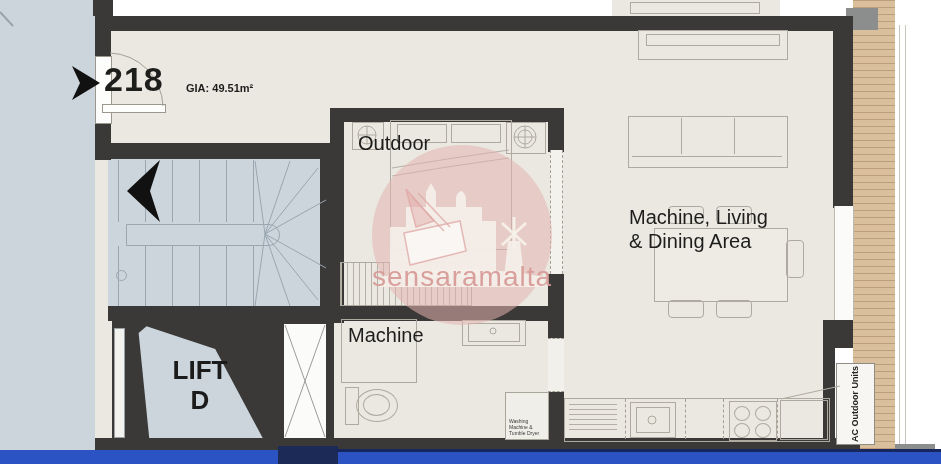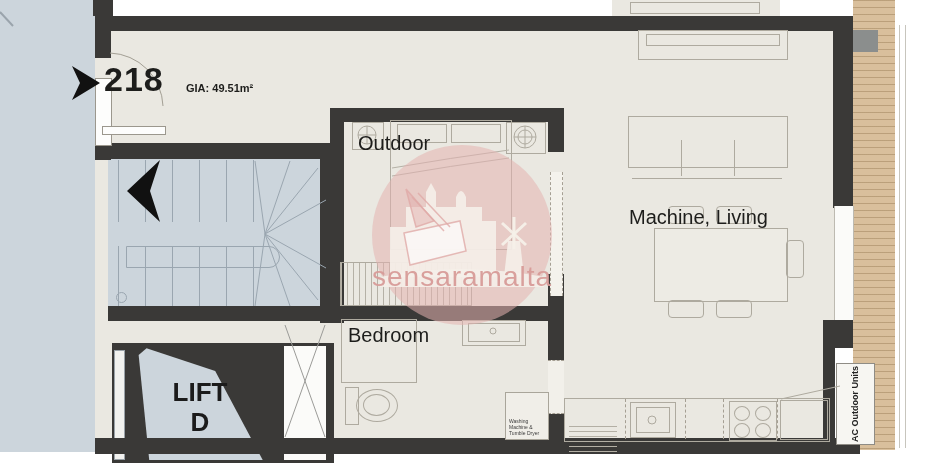--- a/index.html
+++ b/index.html
@@ -1,20 +1,20 @@
 <!DOCTYPE html>
 <html><head>
 <meta charset="utf-8">
 <style>
   html,body{margin:0;padding:0;background:#ffffff;}
   #plan{
     position:relative;width:941px;height:464px;overflow:hidden;
     background:#ffffff;font-family:"Liberation Sans",sans-serif;
   }
-  .abs{position:absolute;margin-top:22px;}
+  .abs{position:absolute;}
   .wall{position:absolute;background:#3a3937;z-index:4;}
   .floor{position:absolute;background:#eae8e1;z-index:1;}
   .common{position:absolute;background:#ccd5dc;z-index:2;}
   .furn{position:absolute;border:1px solid #aeaa9f;background:transparent;z-index:5;}
   .furn-fill{position:absolute;border:1px solid #aeaa9f;background:#edebe4;z-index:5;}
   .label{position:absolute;color:#1d1d1b;z-index:8;white-space:nowrap;}
   .dashedv{position:absolute;width:0;border-left:1px dashed #a59f93;z-index:6;}
   svg.overlay{position:absolute;left:0;top:0;z-index:7;pointer-events:none;}
   .treads{
     position:absolute;z-index:3;
@@ -204,22 +204,23 @@
 
     <circle cx="493" cy="331" r="3" stroke="#aeaa9f" fill="none"></circle>
     <circle cx="652" cy="420" r="4" stroke="#aeaa9f" fill="none"></circle>
 
     <line x1="781" y1="399" x2="840" y2="386" stroke="#aeaa9f" stroke-width="1"></line>
   </svg>
 
   <div class="label" style="left:104px;top:60px;font-size:34px;font-weight:bold;letter-spacing:1px;">218</div>
   <div class="label" style="left:186px;top:82px;font-size:11px;font-weight:bold;">GIA: 49.51m²</div>
   <div class="label" style="left:358px;top:132px;font-size:20px;">Outdoor</div>
-  <div class="label" style="left:348px;top:324px;font-size:20px;">Bedroom</div>
+  <div class="label" style="left:348px;top:324px;font-size:20px;">Machine</div>
   <div class="label" style="left:629px;top:206px;font-size:20px;">Machine, Living</div>
+  <div class="label" style="left:629px;top:230px;font-size:20px;">&amp; Dining Area</div>
   <div class="abs" style="left:150px;top:355px;width:100px;z-index:8;">
     <div class="lift-text">LIFT</div>
     <div class="lift-text">D</div>
   </div>
 
   <div class="wm-circle">
     <svg width="180" height="180" viewBox="0 0 180 180" style="position:absolute;left:0;top:0;">
       <g fill="rgba(245,240,233,0.9)">
         <path d="M18,132 L18,82 L34,82 L34,62 L54,62 L54,47 L59,38 L64,47 L64,62 L84,62 L84,52 Q89,40 94,52 L94,62 L110,62 L110,76 L124,76 L124,132 Z"></path>
         <path d="M132,132 L136,96 L148,96 L152,132 Z"></path>

